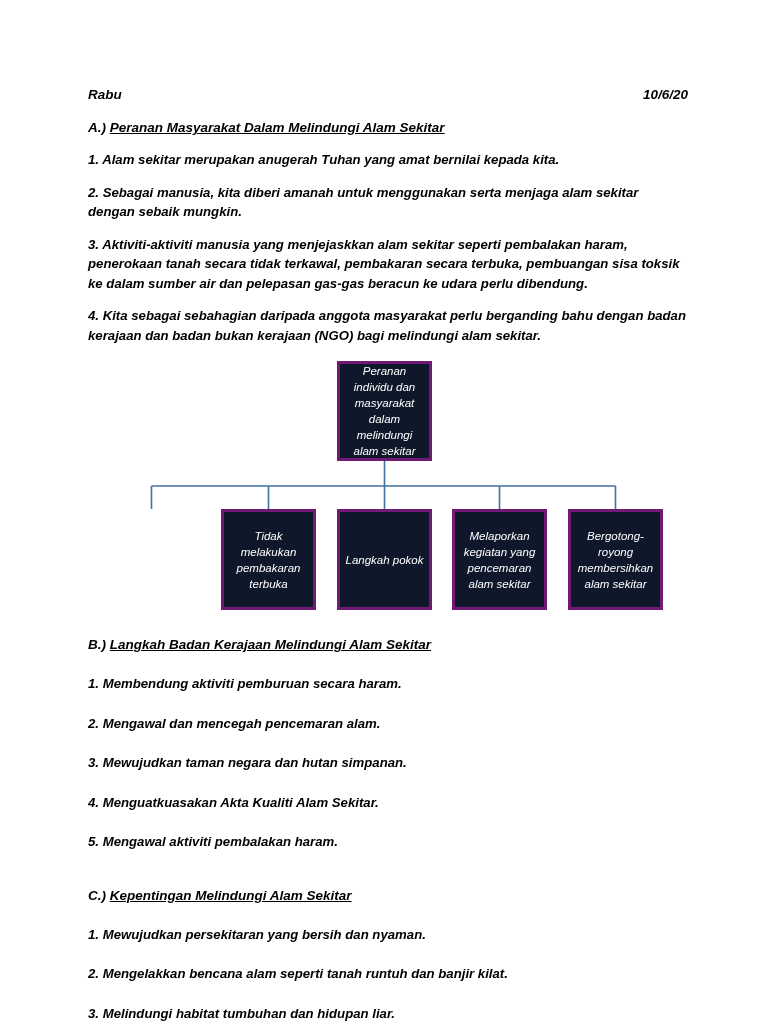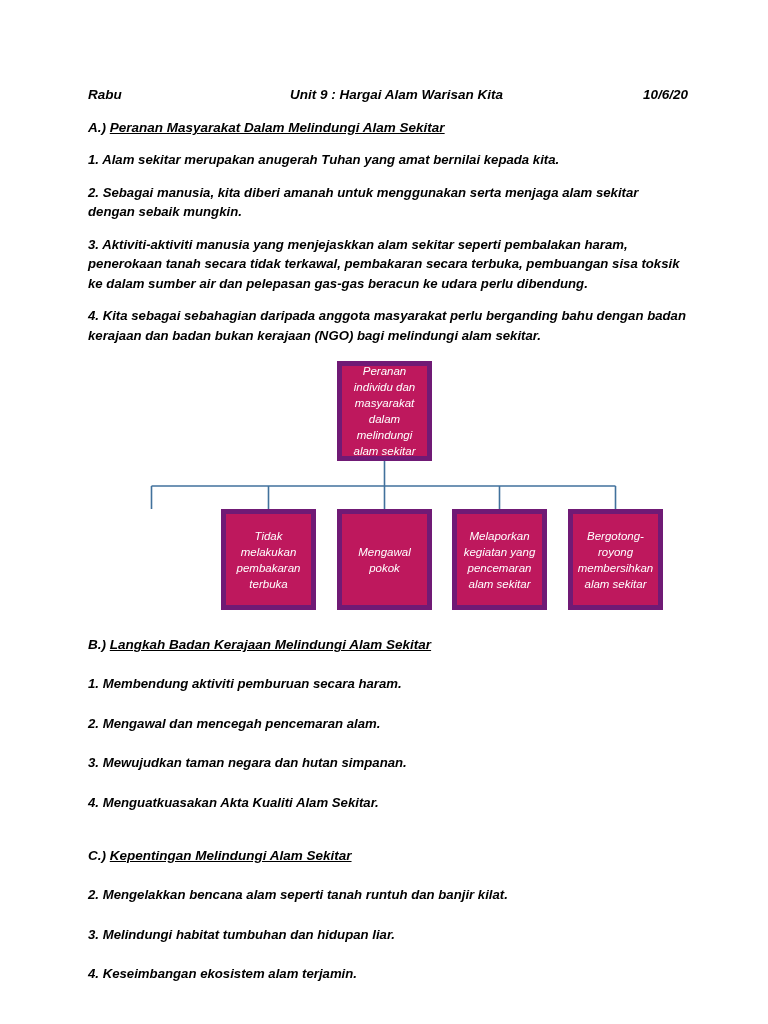--- a/index.html
+++ b/index.html
@@ -87,22 +87,22 @@
   
   .orgchart {
     position: relative;
     width: 600px;
     height: 262px;
     margin-top: 16px;
   }
 
   .node {
     position: absolute;
-    background: #be185d;
-    border: 5px solid #701a75;
+    background: #0f172a;
+    border: 3px solid #701a75;
     box-sizing: border-box;
     color: #ffffff;
     display: flex;
     align-items: center;
     justify-content: center;
     text-align: center;
     font-size: 11.5px;
     line-height: 16px;
     padding: 2px 4px;
     font-family: "Liberation Sans", sans-serif;
@@ -136,21 +136,20 @@
   }
 </style>
 </head>
 <body>
 
 <div class="page">
   <div class="content">
 
     <div class="header-row">
       <span class="header-day">Rabu</span>
-      <span class="header-title">Unit 9 : Hargai Alam Warisan Kita</span>
       <span class="header-date">10/6/20</span>
     </div>
 
     <div class="section-heading">
       <span class="prefix">A.) </span><span class="underlined">Peranan Masyarakat Dalam Melindungi Alam Sekitar</span>
     </div>
 
     <p class="para">1. Alam sekitar merupakan anugerah Tuhan yang amat bernilai kepada kita.</p>
     <p class="para">2. Sebagai manusia, kita diberi amanah untuk menggunakan serta menjaga alam sekitar dengan sebaik mungkin.</p>
     <p class="para">3. Aktiviti-aktiviti manusia yang menjejaskkan alam sekitar seperti pembalakan haram, penerokaan tanah secara tidak terkawal, pembakaran secara terbuka, pembuangan sisa toksik ke dalam sumber air dan pelepasan gas-gas beracun ke udara perlu dibendung.</p>
@@ -167,38 +166,40 @@
         <line x1="63.5" y1="125" x2="63.5" y2="148" stroke="#41719C" stroke-width="1.6"></line>
         <line x1="180.5" y1="125" x2="180.5" y2="148" stroke="#41719C" stroke-width="1.6"></line>
         <line x1="296.5" y1="125" x2="296.5" y2="148" stroke="#41719C" stroke-width="1.6"></line>
         <line x1="411.5" y1="125" x2="411.5" y2="148" stroke="#41719C" stroke-width="1.6"></line>
         <line x1="527.5" y1="125" x2="527.5" y2="148" stroke="#41719C" stroke-width="1.6"></line>
       </svg>
 
       <div class="node node-top">Peranan individu dan masyarakat dalam melindungi alam sekitar</div>
 
       <div class="node node-child node-c1">Tidak melakukan pembakaran terbuka</div>
-      <div class="node node-child node-c2">Mengawal pokok</div>
+      <div class="node node-child node-c2">Langkah pokok</div>
       <div class="node node-child node-c3">Melaporkan kegiatan yang pencemaran alam sekitar</div>
       <div class="node node-child node-c4">Bergotong-royong membersihkan alam sekitar</div>
     </div>
 
     <div class="section-heading">
       <span class="prefix">B.) </span><span class="underlined">Langkah Badan Kerajaan Melindungi Alam Sekitar</span>
     </div>
 
     <p class="para tight">1. Membendung aktiviti pemburuan secara haram.</p>
     <p class="para tight">2. Mengawal dan mencegah pencemaran alam.</p>
     <p class="para tight">3. Mewujudkan taman negara dan hutan simpanan.</p>
     <p class="para tight">4. Menguatkuasakan Akta Kualiti Alam Sekitar.</p>
+    <p class="para tight">5. Mengawal aktiviti pembalakan haram.</p>
 
     <div class="gap-before-c"></div>
 
     <div class="section-heading">
       <span class="prefix">C.) </span><span class="underlined">Kepentingan Melindungi Alam Sekitar</span>
     </div>
 
+    <p class="para tight">1. Mewujudkan persekitaran yang bersih dan nyaman.</p>
     <p class="para tight">2. Mengelakkan bencana alam seperti tanah runtuh dan banjir kilat.</p>
     <p class="para tight">3. Melindungi habitat tumbuhan dan hidupan liar.</p>
     <p class="para tight">4. Keseimbangan ekosistem alam terjamin.</p>
 
   </div>
 </div>
 
 </body></html>

